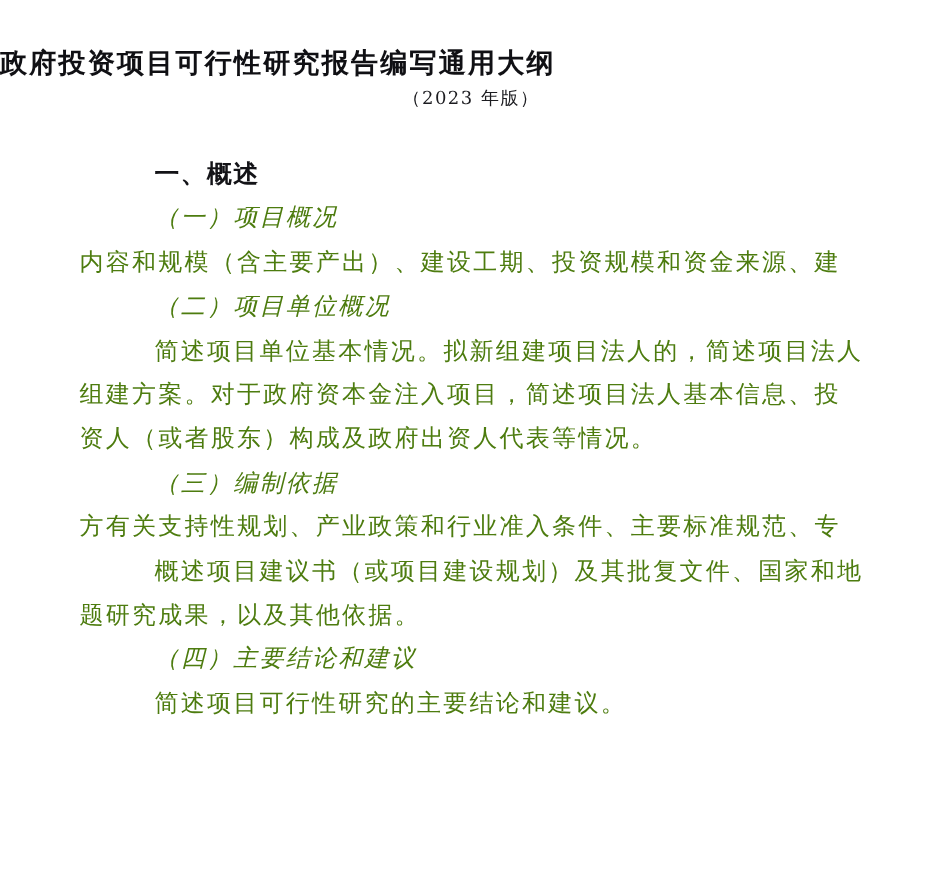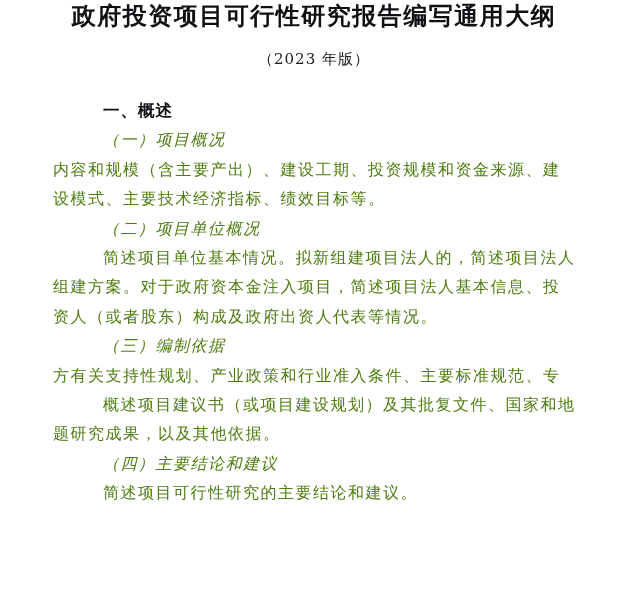--- a/index.html
+++ b/index.html
@@ -10,32 +10,32 @@
   .page {
     position: relative;
     width: 628px;
     height: 592px;
     background: #ffffff;
     color: #1c1c20;
     overflow: hidden;
     font-family: "DejaVu Serif", "Liberation Serif", serif;
   }
   .doc-title {
-    text-align: center;
+    padding-top: 30px;
     font-family: "DejaVu Sans", "Liberation Sans", sans-serif;
     font-weight: bold;
-    font-size: 24px;
+    font-size: 18px;
     letter-spacing: 1.5px;
     color: #101014;
     white-space: nowrap;
   }
   .doc-subtitle {
-    margin-top: 18px;
+    margin-top: 3px;
     text-align: center;
-    font-size: 15px;
+    font-size: 12px;
     letter-spacing: 1px;
     color: #1c1c20;
     white-space: nowrap;
   }
   .content {
     margin: 27px 45px 0 53px;
   }
   .ln {
     height: 29.4px;
     line-height: 29.4px;
@@ -71,21 +71,20 @@
 
   <div class="doc-title">政府投资项目可行性研究报告编写通用大纲</div>
 
   <div class="doc-subtitle">（2023 年版）</div>
 
   <div class="content">
 
     <div class="ln h">一、概述</div>
     <div class="ln sub">（一）项目概况</div>
     <div class="ln pc">内容和规模（含主要产出）、建设工期、投资规模和资金来源、建</div>
-    <div class="ln pc">设模式、主要技术经济指标、绩效目标等。</div>
     <div class="ln sub">（二）项目单位概况</div>
     <div class="ln pf">简述项目单位基本情况。拟新组建项目法人的，简述项目法人</div>
     <div class="ln pc">组建方案。对于政府资本金注入项目，简述项目法人基本信息、投</div>
     <div class="ln pc">资人（或者股东）构成及政府出资人代表等情况。</div>
     <div class="ln sub">（三）编制依据</div>
     <div class="ln pc">方有关支持性规划、产业政策和行业准入条件、主要标准规范、专</div>
     <div class="ln pf">概述项目建议书（或项目建设规划）及其批复文件、国家和地</div>
     <div class="ln pc">题研究成果，以及其他依据。</div>
     <div class="ln sub">（四）主要结论和建议</div>
     <div class="ln pf">简述项目可行性研究的主要结论和建议。</div>

